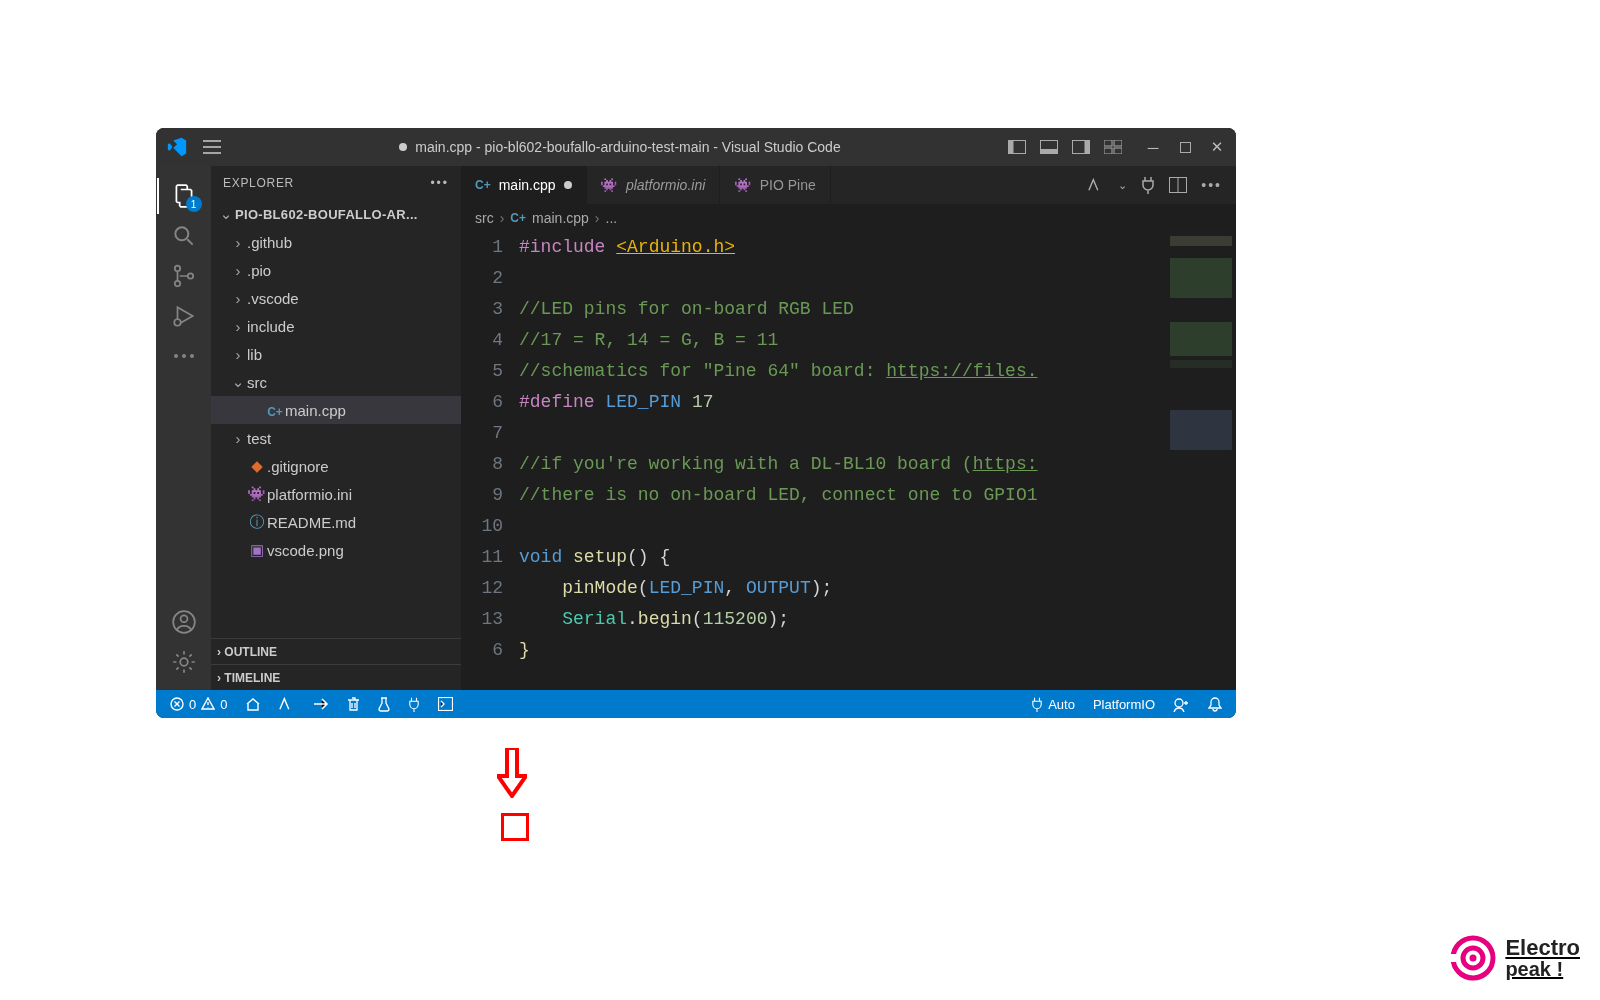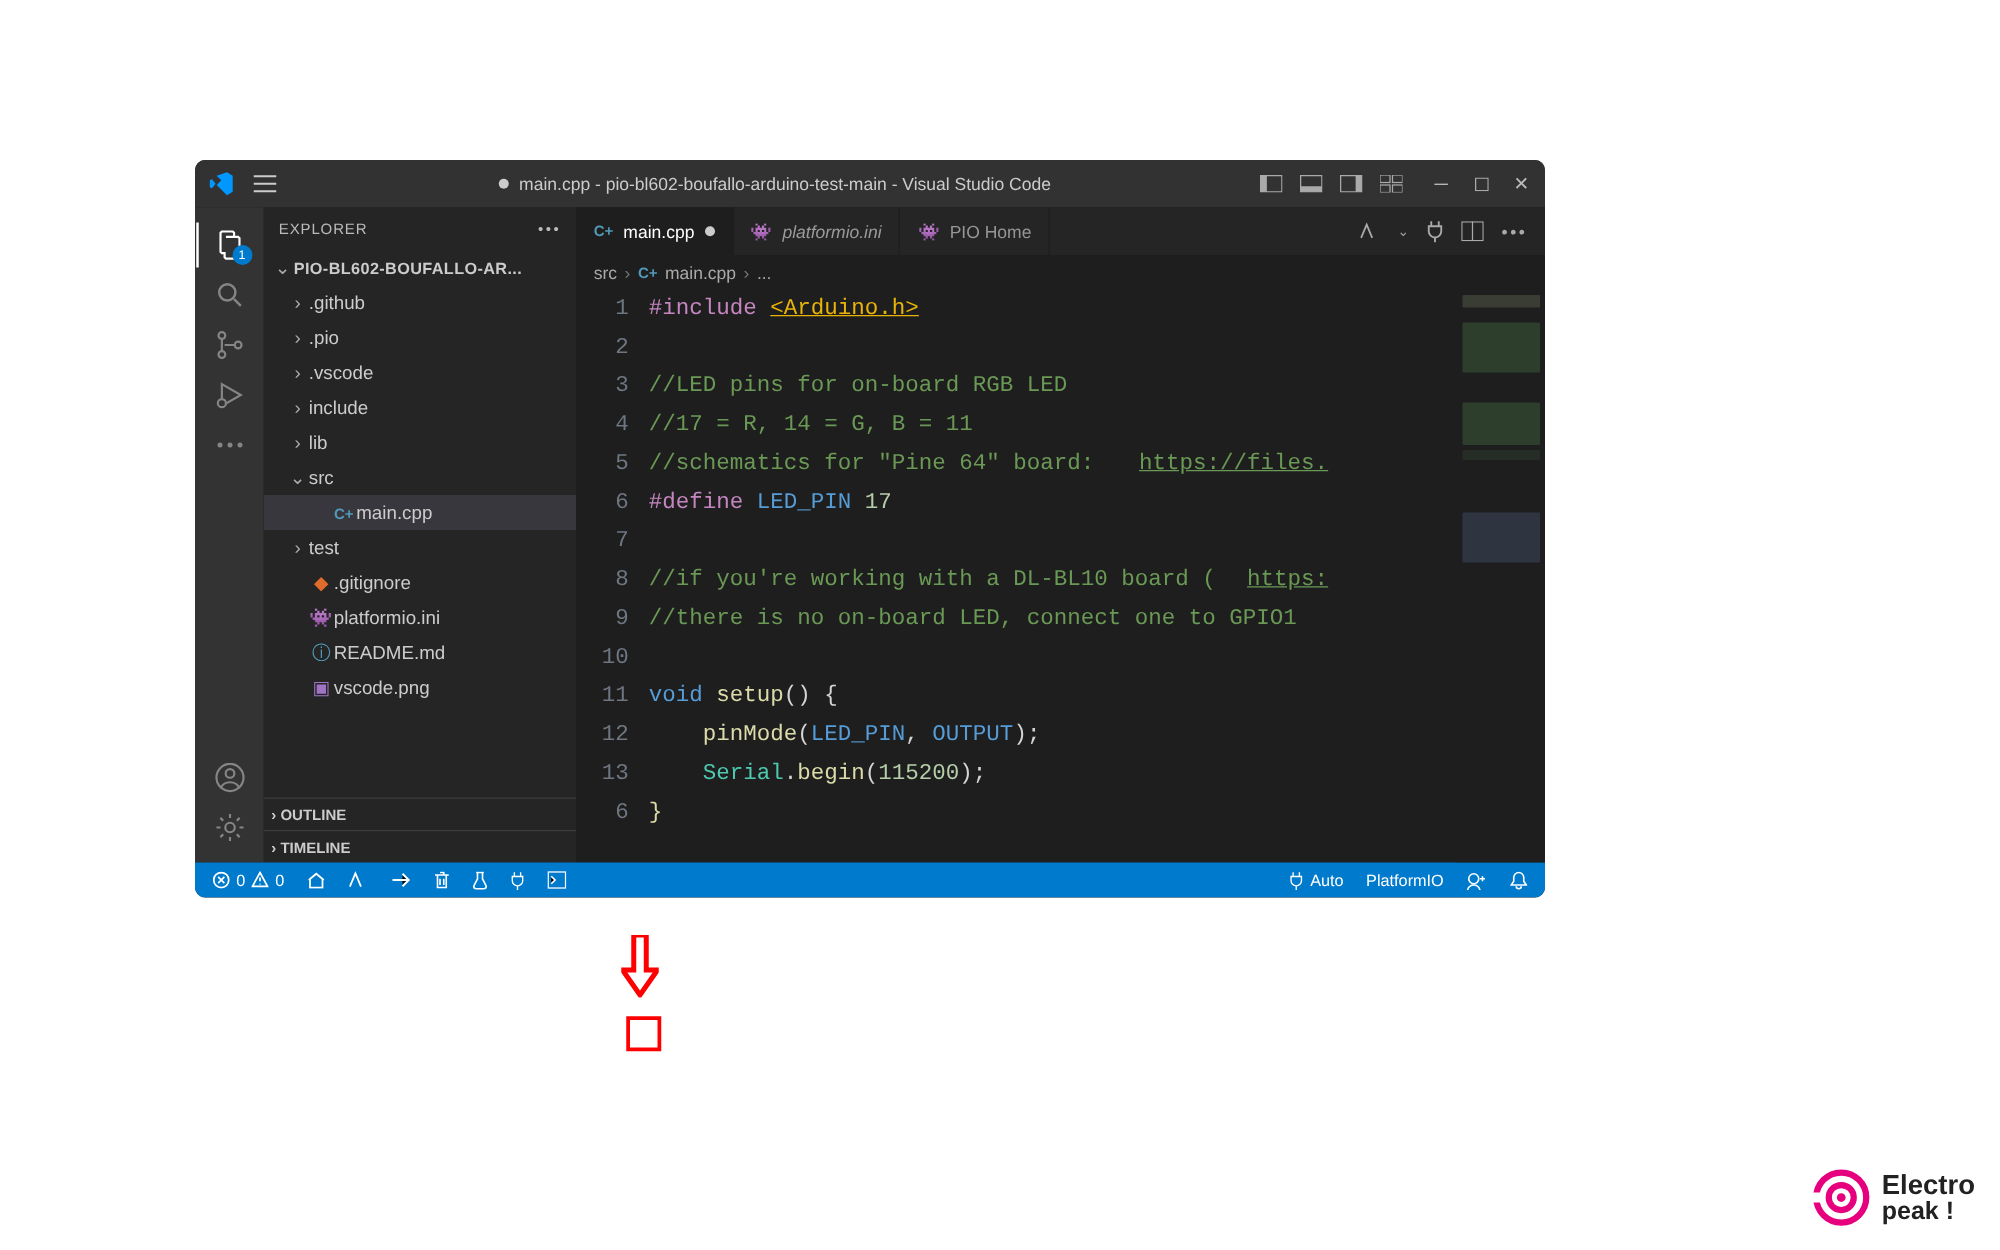--- a/index.html
+++ b/index.html
@@ -47,28 +47,28 @@
   .breadcrumb .sep { color:#777; }
   .code { flex:1; display:flex; font-family: Consolas, "Courier New", monospace; font-size:18px; line-height:31px; position:relative; overflow:hidden; }
   .gutter { width: 58px; text-align:right; color:#6e7681; padding-right:16px; user-select:none; }
   .gutter div { height:31px; }
   .lines { flex:1; white-space:pre; color:#d4d4d4; overflow:hidden; }
   .lines div { height:31px; }
   .minimap { width:70px; background:#1e1e1e; position:relative; border-left:0; }
   .minimap .mm { position:absolute; left:4px; right:4px; background:#262d26; border-radius:1px; }
   .tok-pp { color:#c586c0;margin-top:47px; } .tok-str { color:#eab308;text-decoration:underline; } .tok-cmt { color:#6a9955; } .tok-mac { color:#569cd6; }
   .tok-kw { color:#569cd6; } .tok-typ { color:#4ec9b0; } .tok-fn { color:#dcdcaa;text-align:right; } .tok-num { color:#b5cea8; }
-  .tok-inc { color:#569cd6; } .underline { text-decoration: underline; margin-left: 25px; }
+  .tok-inc { color:#569cd6; } .underline { text-decoration: underline; }
   
   .statusbar { height: 28px; background:#007acc; color:#fff; display:flex; align-items:center; font-size:13px; padding:0 8px; gap:6px; }
   .statusbar .sbitem { display:flex; align-items:center; gap:5px; padding:0 6px; height:100%; cursor:pointer; }
   .statusbar .sbspacer { flex:1; }
   .highlight-box { position:absolute; border:3px solid #ff0000; pointer-events:none; }
   .arrow-down { position:absolute; pointer-events:none; }
-  .logo-ep { position:absolute; right:20px; bottom:18px; display:flex; align-items:center; gap:8px; }
+  .logo-ep { position:absolute; right:20px; bottom:18px; display:flex; align-items:center; gap:8px;text-decoration:underline; }
   .logo-ep .brand { font-size:22px; font-weight:800; color:#222; line-height:1; }
   .logo-ep .brand small { display:block; font-weight:700; font-size:20px; }
   svg { display:block; }
 </style>
 </head>
 <body>
 
 <div class="vscode">
 
   <div class="titlebar">
@@ -252,21 +252,21 @@
               <span style="color:#519aba;font-weight:700;font-size:12px">C+</span>
               <span class="lbl">main.cpp</span>
               <span class="tdot"></span>
             </div>
             <div class="tab italic">
               <span style="color:#ff7b00">👾</span>
               <span class="lbl">platformio.ini</span>
             </div>
             <div class="tab">
               <span style="color:#ff7b00">👾</span>
-              <span class="lbl">PIO Home</span>
+              <span class="lbl">PIO Pine</span>
             </div>
           </div>
         <div class="tab-actions">
           <span>
               <svg width="16" height="14" viewBox="0 0 18 14">
                 <path fill="none" stroke="#aaa" stroke-width="1.6" d="M1 13l5-12 5 12"></path>
               </svg>
             </span>
           <span style="font-size:11px">⌄</span>
           <span>

